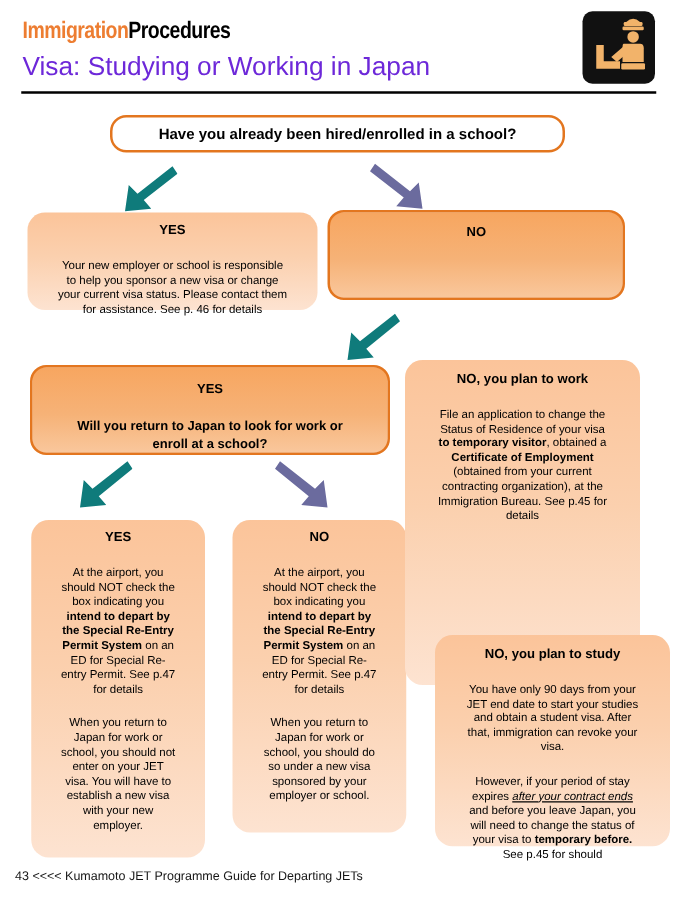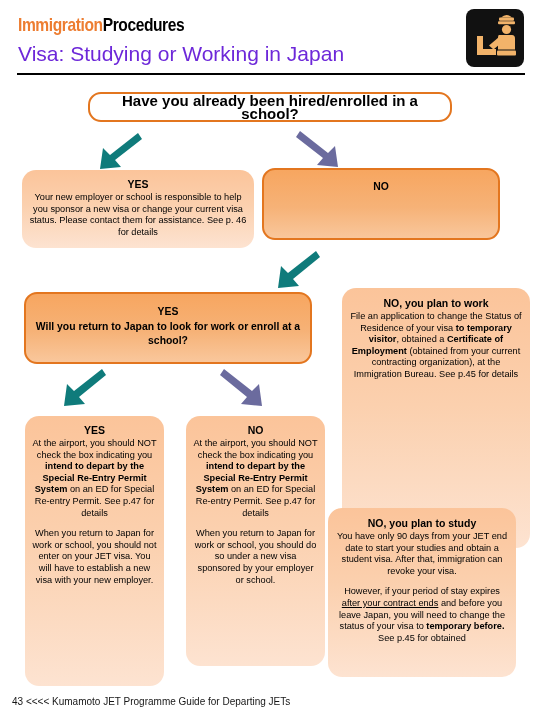--- a/index.html
+++ b/index.html
@@ -74,25 +74,25 @@
     padding: 5px 7px;
   }
   .node .hd {
     font-weight: bold;
     font-size: 10.5px;
     line-height: 13px;
     display: block;
     margin-bottom: 1px;
   }
   .node p {
-    margin: 0;
+    margin: 16px;
   }
   .node p + p { margin-top: 9px; }
   .b { font-weight: bold; }
-  .u { text-decoration: underline; }
+  .u { text-decoration: underline; font-style: italic; }
 
   
   .q-white {
     background: #ffffff;
     border: 2px solid #E3761F;
     border-radius: 13px;
   }
   
   .q-orange {
     background: linear-gradient(180deg,#F7A660 0%, #F6B277 55%, #F9C79C 100%);
@@ -102,36 +102,36 @@
   
   .a-peach {
     background: linear-gradient(180deg,#FBC49A 0%, #FBD0AE 45%, #FDE3D1 100%);
     border: none;
     border-radius: 14px;
   }
 
   
   #node-q1   { left: 88px;  top: 92px;  width: 364px; height: 30px;
                display: flex; align-items: center; justify-content: center; }
-  #node-q1 .hd { font-size: 15px; margin-bottom: 0; }
+  #node-q1 .hd { font-size: 12px; margin-bottom: 0; }
 
   #node-yes1 { left: 22px;  top: 170px; width: 232px; height: 78px; padding-top: 8px; }
   #node-no1  { left: 262px; top: 168px; width: 238px; height: 72px; padding-top: 10px; }
   #node-no1 .hd,
   #node-no1 p { font-weight: bold; font-size: 10.4px; line-height: 13.5px; }
 
   #node-q2   { left: 24px;  top: 292px; width: 288px; height: 72px; padding-top: 11px; }
   #node-q2 .hd,
   #node-q2 p { font-weight: bold; font-size: 10.4px; line-height: 14px; }
 
   #node-yes2 { left: 25px;  top: 416px; width: 139px; height: 270px; padding-top: 8px; }
   #node-no2  { left: 186px; top: 416px; width: 139px; height: 250px; padding-top: 8px; }
 
-  #node-work   { left: 342px; top: 288px; width: 188px; height: 260px; padding-top: 9px; }
-  #node-study  { left: 328px; top: 508px; width: 188px; height: 169px; padding-top: 9px; }
+  #node-work   { left: 324px; top: 288px; width: 188px; height: 260px; padding-top: 9px; }
+  #node-study  { left: 348px; top: 508px; width: 188px; height: 169px; padding-top: 9px; }
 
   
   .arrow { position: absolute; }
 
   #arrow-1 { left: 98px;  top: 131px; width: 44px; height: 42px; }
   #arrow-2 { left: 296px; top: 129px; width: 44px; height: 42px; }
   #arrow-3 { left: 276px; top: 248px; width: 44px; height: 44px; }
   #arrow-4 { left: 62px;  top: 366px; width: 44px; height: 44px; }
   #arrow-5 { left: 220px; top: 366px; width: 44px; height: 44px; }
 
@@ -234,16 +234,16 @@
 </div>
 
 <div class="node a-peach" id="node-work">
   <span class="hd">NO, you plan to work</span>
   <p><span>File an application to change the Status of Residence of your visa </span><span class="b">to temporary visitor</span><span>, obtained a </span><span class="b">Certificate of Employment</span><span> (obtained from your current contracting organization), at the Immigration Bureau.  See p.45 for details</span></p>
 </div>
 
 <div class="node a-peach" id="node-study">
   <span class="hd">NO, you plan to study</span>
   <p>You have only 90 days from your JET end date to start your studies and obtain a student visa.  After that, immigration can revoke your visa.</p>
-  <p><span>However, if your period of stay expires </span><span class="u">after your contract ends</span><span> and before you leave Japan, you will need to change the status of your visa to </span><span class="b">temporary before.</span><span>  See p.45 for obtained</span></p>
+  <p><span>However, if your period of stay expires </span><span class="u">after your contract ends</span><span> and before you leave Japan, you will need to change the status of your visa to </span><span class="b">temporary before.</span><span>  See p.45 for should</span></p>
 </div>
 
 <div id="footer">43 &lt;&lt;&lt;&lt; Kumamoto JET Programme Guide for Departing JETs</div>
 
 </body></html>

